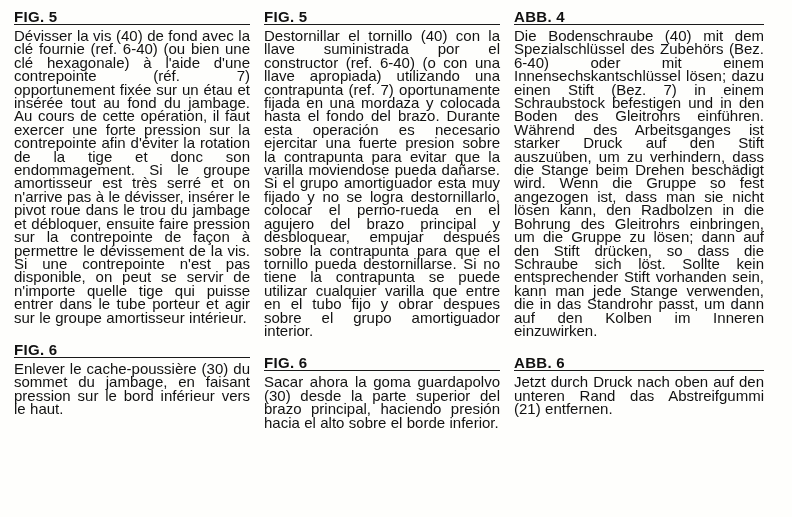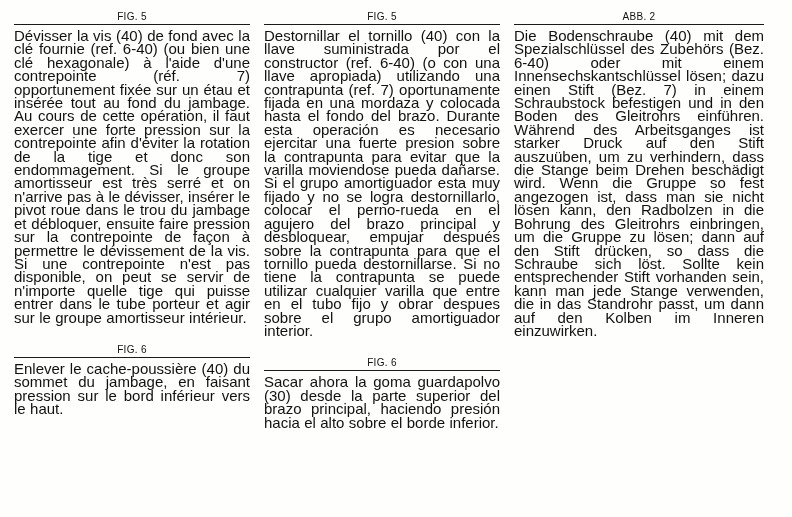--- a/index.html
+++ b/index.html
@@ -30,26 +30,25 @@
   .col {
     width: 250px;
     box-sizing: border-box;
     padding-right: 14px;
   }
   .col:last-child {
     padding-right: 0;
   }
   .fig-head {
     font-family: "Liberation Sans", sans-serif;
-    font-size: 10px;
-    font-weight: normal;
+    font-size: 15px;
+    font-weight: bold;
     letter-spacing: 0.3px;
     margin: 0 0 1px 0;
     line-height: 13px;
-    text-align: center;
   }
   .rule {
     border: 0;
     border-top: 1px solid #1a1a1a;
     margin: 0 0 4px 0;
     height: 0;
   }
   .body-text {
     font-family: "Liberation Sans", sans-serif;
     font-size: 15px;
@@ -79,43 +78,48 @@
       <div class="block">
         <div class="fig-head">FIG. 5</div>
         <hr class="rule">
         <p class="body-text">Dévisser la vis (40) de fond avec la clé fournie (ref. 6-40) (ou bien une clé hexagonale) à l'aide d'une contrepointe (réf. 7) opportunement fixée sur un étau et insérée tout au fond du jambage. Au cours de cette opération, il faut exercer une forte pression sur la contrepointe afin d'éviter la rotation de la tige et donc son endommagement. Si le groupe amortisseur est très serré et on n'arrive pas à le dévisser, insérer le pivot roue dans le trou du jambage et débloquer, ensuite faire pression sur la contrepointe de façon à permettre le dévissement de la vis.
 Si une contrepointe n'est pas disponible, on peut se servir de n'importe quelle tige qui puisse entrer dans le tube porteur et agir sur le groupe amortisseur intérieur.</p>
       </div>
       <div class="gap-between-blocks"></div>
       <div class="block">
         <div class="fig-head">FIG. 6</div>
         <hr class="rule">
-        <p class="body-text">Enlever le cache-poussière (40) du sommet du jambage, en faisant pression sur le bord inférieur vers le haut.</p>
+        <p class="body-text">Enlever le cache-poussière (30) du sommet du jambage, en faisant pression sur le bord inférieur vers le haut.</p>
       </div>
     </div>
 
     <div class="col">
       <div class="block">
         <div class="fig-head">FIG. 5</div>
         <hr class="rule">
         <p class="body-text">Destornillar el tornillo (40) con la llave suministrada por el constructor (ref. 6-40) (o con una llave apropiada) utilizando una contrapunta (ref. 7) oportunamente fijada en una mordaza y colocada hasta el fondo del brazo. Durante esta operación es necesario ejercitar una fuerte presion sobre la contrapunta para evitar que la varilla moviendose pueda dañarse. Si el grupo amortiguador esta muy fijado y no se logra destornillarlo, colocar el perno-rueda en el agujero del brazo principal y desbloquear, empujar después sobre la contrapunta para que el tornillo pueda destornillarse.
 Si no tiene la contrapunta se puede utilizar cualquier varilla que entre en el tubo fijo y obrar despues sobre el grupo amortiguador interior.</p>
       </div>
       <div class="gap-between-blocks"></div>
       <div class="block">
         <div class="fig-head">FIG. 6</div>
         <hr class="rule">
         <p class="body-text">Sacar ahora la goma guardapolvo (30) desde la parte superior del brazo principal, haciendo presión hacia el alto sobre el borde inferior.</p>
       </div>
     </div>
 
     <div class="col">
       <div class="block">
-        <div class="fig-head">ABB. 2</div>
+        <div class="fig-head">ABB. 4</div>
         <hr class="rule">
         <p class="body-text">Die Bodenschraube (40) mit dem Spezialschlüssel des Zubehörs (Bez. 6-40) oder mit einem Innensechskantschlüssel lösen; dazu einen Stift (Bez. 7) in einem Schraubstock befestigen und in den Boden des Gleitrohrs einführen. Während des Arbeitsganges ist starker Druck auf den Stift auszuüben, um zu verhindern, dass die Stange beim Drehen beschädigt wird. Wenn die Gruppe so fest angezogen ist, dass man sie nicht lösen kann, den Radbolzen in die Bohrung des Gleitrohrs einbringen, um die Gruppe zu lösen; dann auf den Stift drücken, so dass die Schraube sich löst. Sollte kein entsprechender Stift vorhanden sein, kann man jede Stange verwenden, die in das Standrohr passt, um dann auf den Kolben im Inneren einzuwirken.</p>
       </div>
       <div class="gap-between-blocks"></div>
+      <div class="block">
+        <div class="fig-head">ABB. 6</div>
+        <hr class="rule">
+        <p class="body-text">Jetzt durch Druck nach oben auf den unteren Rand das Abstreifgummi (21) entfernen.</p>
+      </div>
     </div>
 
   </div>
   <div class="blank-bottom"></div>
 </div>
 
 </body></html>

